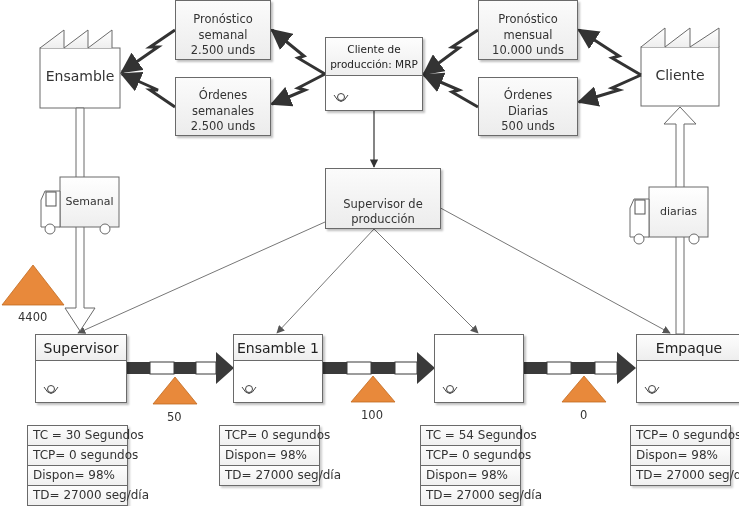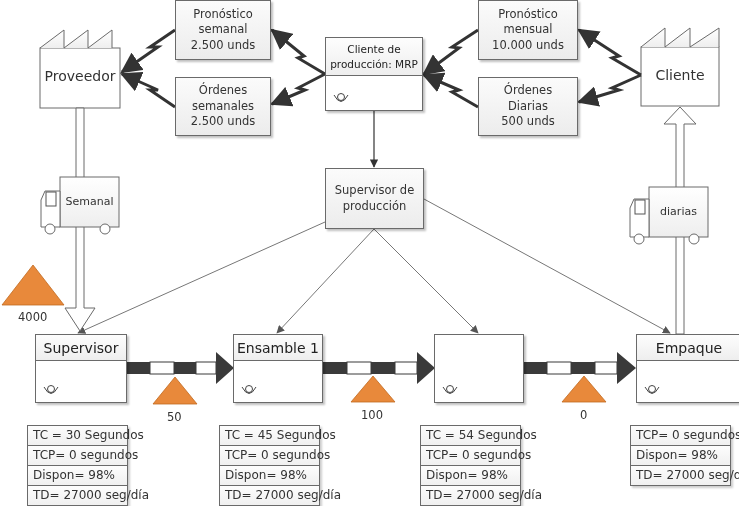--- a/index.html
+++ b/index.html
@@ -2,21 +2,21 @@
 <html><head>
 <meta charset="utf-8">
 <style>
   html, body { margin: 0; padding: 0; background: #ffffff; }
   body { width: 739px; height: 506px; position: relative; overflow: hidden;
          font-family: "DejaVu Sans", "Liberation Sans", sans-serif; color: #222; }
   #diagram { position: absolute; left: 0; top: 0; width: 739px; height: 506px; }
   .lbl { position: absolute; text-align: center; line-height: 1.25; }
   .box { position: absolute; box-sizing: border-box; border: 1px solid #6a6a6a;
          background: linear-gradient(#fbfbfb, #ececec); box-shadow: 2px 2px 2px rgba(0,0,0,0.25);
-         display: flex; align-items: center; justify-content: center; text-align: center;
+         display: flex; align-items: flex-end; justify-content: center; text-align: center;
          font-size: 11.5px; line-height: 1.35; color: #333; }
   .factory-lbl { font-size: 14px; color: #333; }
   .proc { position: absolute; box-sizing: border-box; border: 1px solid #6a6a6a; background: #fff;
           box-shadow: 2px 2px 2px rgba(0,0,0,0.25); }
   .proc .hdr { height: 25px; border-bottom: 1px solid #6a6a6a; background: linear-gradient(#fdfdfd,#eeeeee);
                display: flex; align-items: center; justify-content: center; font-size: 14px; color: #222; }
   .proc .op { position: absolute; left: 6px; bottom: 6px; width: 18px; height: 12px; }
   .mrp .hdr { height: 37px; font-size: 10.5px; line-height: 1.35; text-align: center; }
   .databox { position: absolute; box-sizing: border-box; width: 101px; border: 1px solid #6a6a6a;
              background: #fff; box-shadow: 2px 2px 2px rgba(0,0,0,0.2); }
@@ -126,21 +126,21 @@
   </g>
 
   <g>
     <path d="M2,305 L33,265 L64,305 Z" fill="#e8893b" stroke="#c06a20" stroke-width="0.8"></path>
     <path d="M153,404 L175,377 L197,404 Z" fill="#e8893b" stroke="#c06a20" stroke-width="0.8"></path>
     <path d="M351,402 L373,376 L395,402 Z" fill="#e8893b" stroke="#c06a20" stroke-width="0.8"></path>
     <path d="M562,402 L584,376 L606,402 Z" fill="#e8893b" stroke="#c06a20" stroke-width="0.8"></path>
   </g>
 </svg>
 
-<div class="lbl factory-lbl" style="left:40px; top:68px; width:80px;">Proveedor</div>
+<div class="lbl factory-lbl" style="left:40px; top:68px; width:80px;">Ensamble</div>
 <div class="lbl factory-lbl" style="left:641px; top:67px; width:78px;">Cliente</div>
 
 <div class="box" style="left:175px; top:0px; width:96px; height:60px;">
   <div>
     <div>Pronóstico</div>
     <div>semanal</div>
     <div>2.500 unds</div>
   </div>
 </div>
 <div class="box" style="left:175px; top:77px; width:96px; height:59px;">
@@ -171,31 +171,31 @@
       <div>Cliente de</div>
       <div>producción: MRP</div>
     </div>
   </div>
   <svg class="op" viewBox="0 0 18 12">
     <circle cx="9" cy="5" r="3.5" fill="none" stroke="#444" stroke-width="1"></circle>
     <path d="M2,3 Q9,16 16,3" fill="none" stroke="#444" stroke-width="1"></path>
   </svg>
 </div>
 
-<div class="box" style="left:325px; top:168px; width:99px; height:61px; font-size:11.5px;">
+<div class="box" style="left:325px; top:168px; width:116px; height:61px; font-size:11.5px;">
   <div>
     <div>Supervisor de</div>
     <div>producción</div>
   </div>
 </div>
 
 <div class="truck-lbl" style="left:60px; top:195px; width:59px;">Semanal</div>
 <div class="truck-lbl" style="left:649px; top:205px; width:59px;">diarias</div>
 
-<div class="inv-lbl" style="left:18px; top:310px;">4000</div>
+<div class="inv-lbl" style="left:18px; top:310px;">4400</div>
 <div class="inv-lbl" style="left:167px; top:410px;">50</div>
 <div class="inv-lbl" style="left:361px; top:408px;">100</div>
 <div class="inv-lbl" style="left:580px; top:408px;">0</div>
 
 <div class="proc" style="left:35px; top:334px; width:92px; height:69px;">
   <div class="hdr">Supervisor</div>
   <svg class="op" viewBox="0 0 18 12">
     <circle cx="9" cy="5" r="3.5" fill="none" stroke="#444" stroke-width="1"></circle>
     <path d="M2,3 Q9,16 16,3" fill="none" stroke="#444" stroke-width="1"></path>
   </svg>
@@ -221,21 +221,20 @@
   </svg>
 </div>
 
 <div class="databox" style="left:27px; top:425px;">
   <div class="row">TC = 30 Segundos</div>
   <div class="row">TCP= 0 segundos</div>
   <div class="row">Dispon= 98%</div>
   <div class="row">TD= 27000 seg/día</div>
 </div>
 <div class="databox" style="left:219px; top:425px;">
-  <div class="row">TC = 45 Segundos</div>
   <div class="row">TCP= 0 segundos</div>
   <div class="row">Dispon= 98%</div>
   <div class="row">TD= 27000 seg/día</div>
 </div>
 <div class="databox" style="left:420px; top:425px;">
   <div class="row">TC = 54 Segundos</div>
   <div class="row">TCP= 0 segundos</div>
   <div class="row">Dispon= 98%</div>
   <div class="row">TD= 27000 seg/día</div>
 </div>

